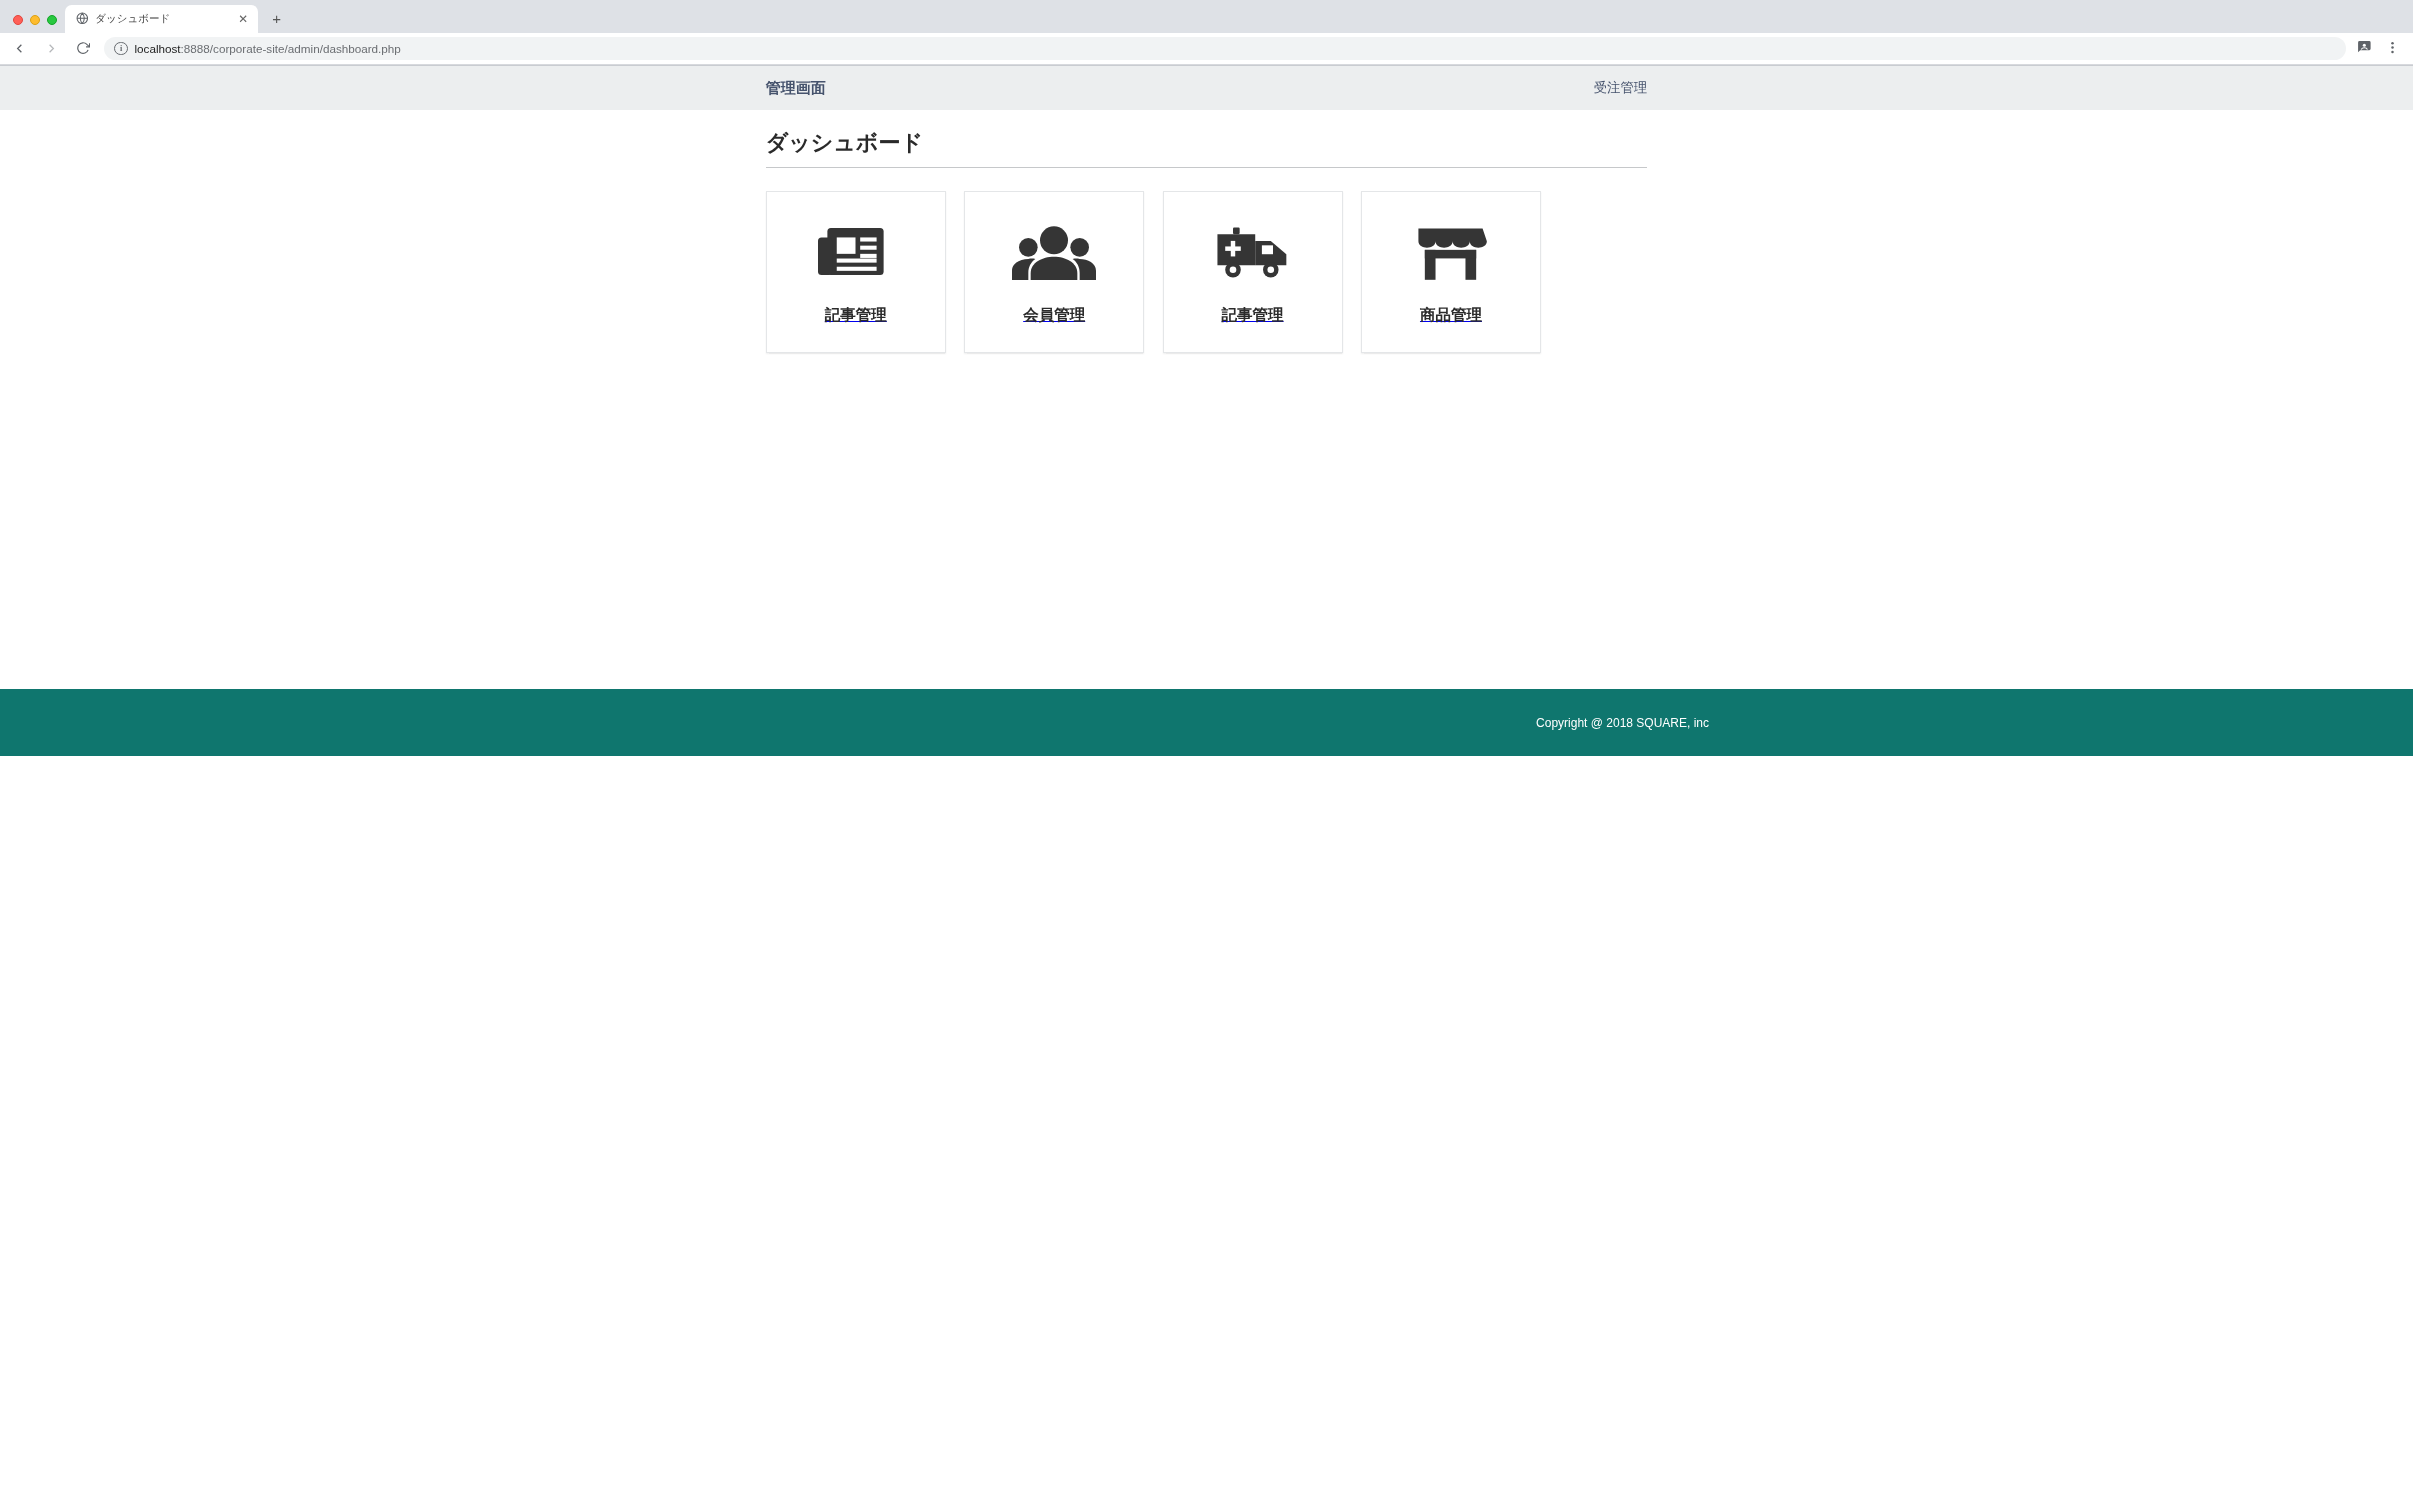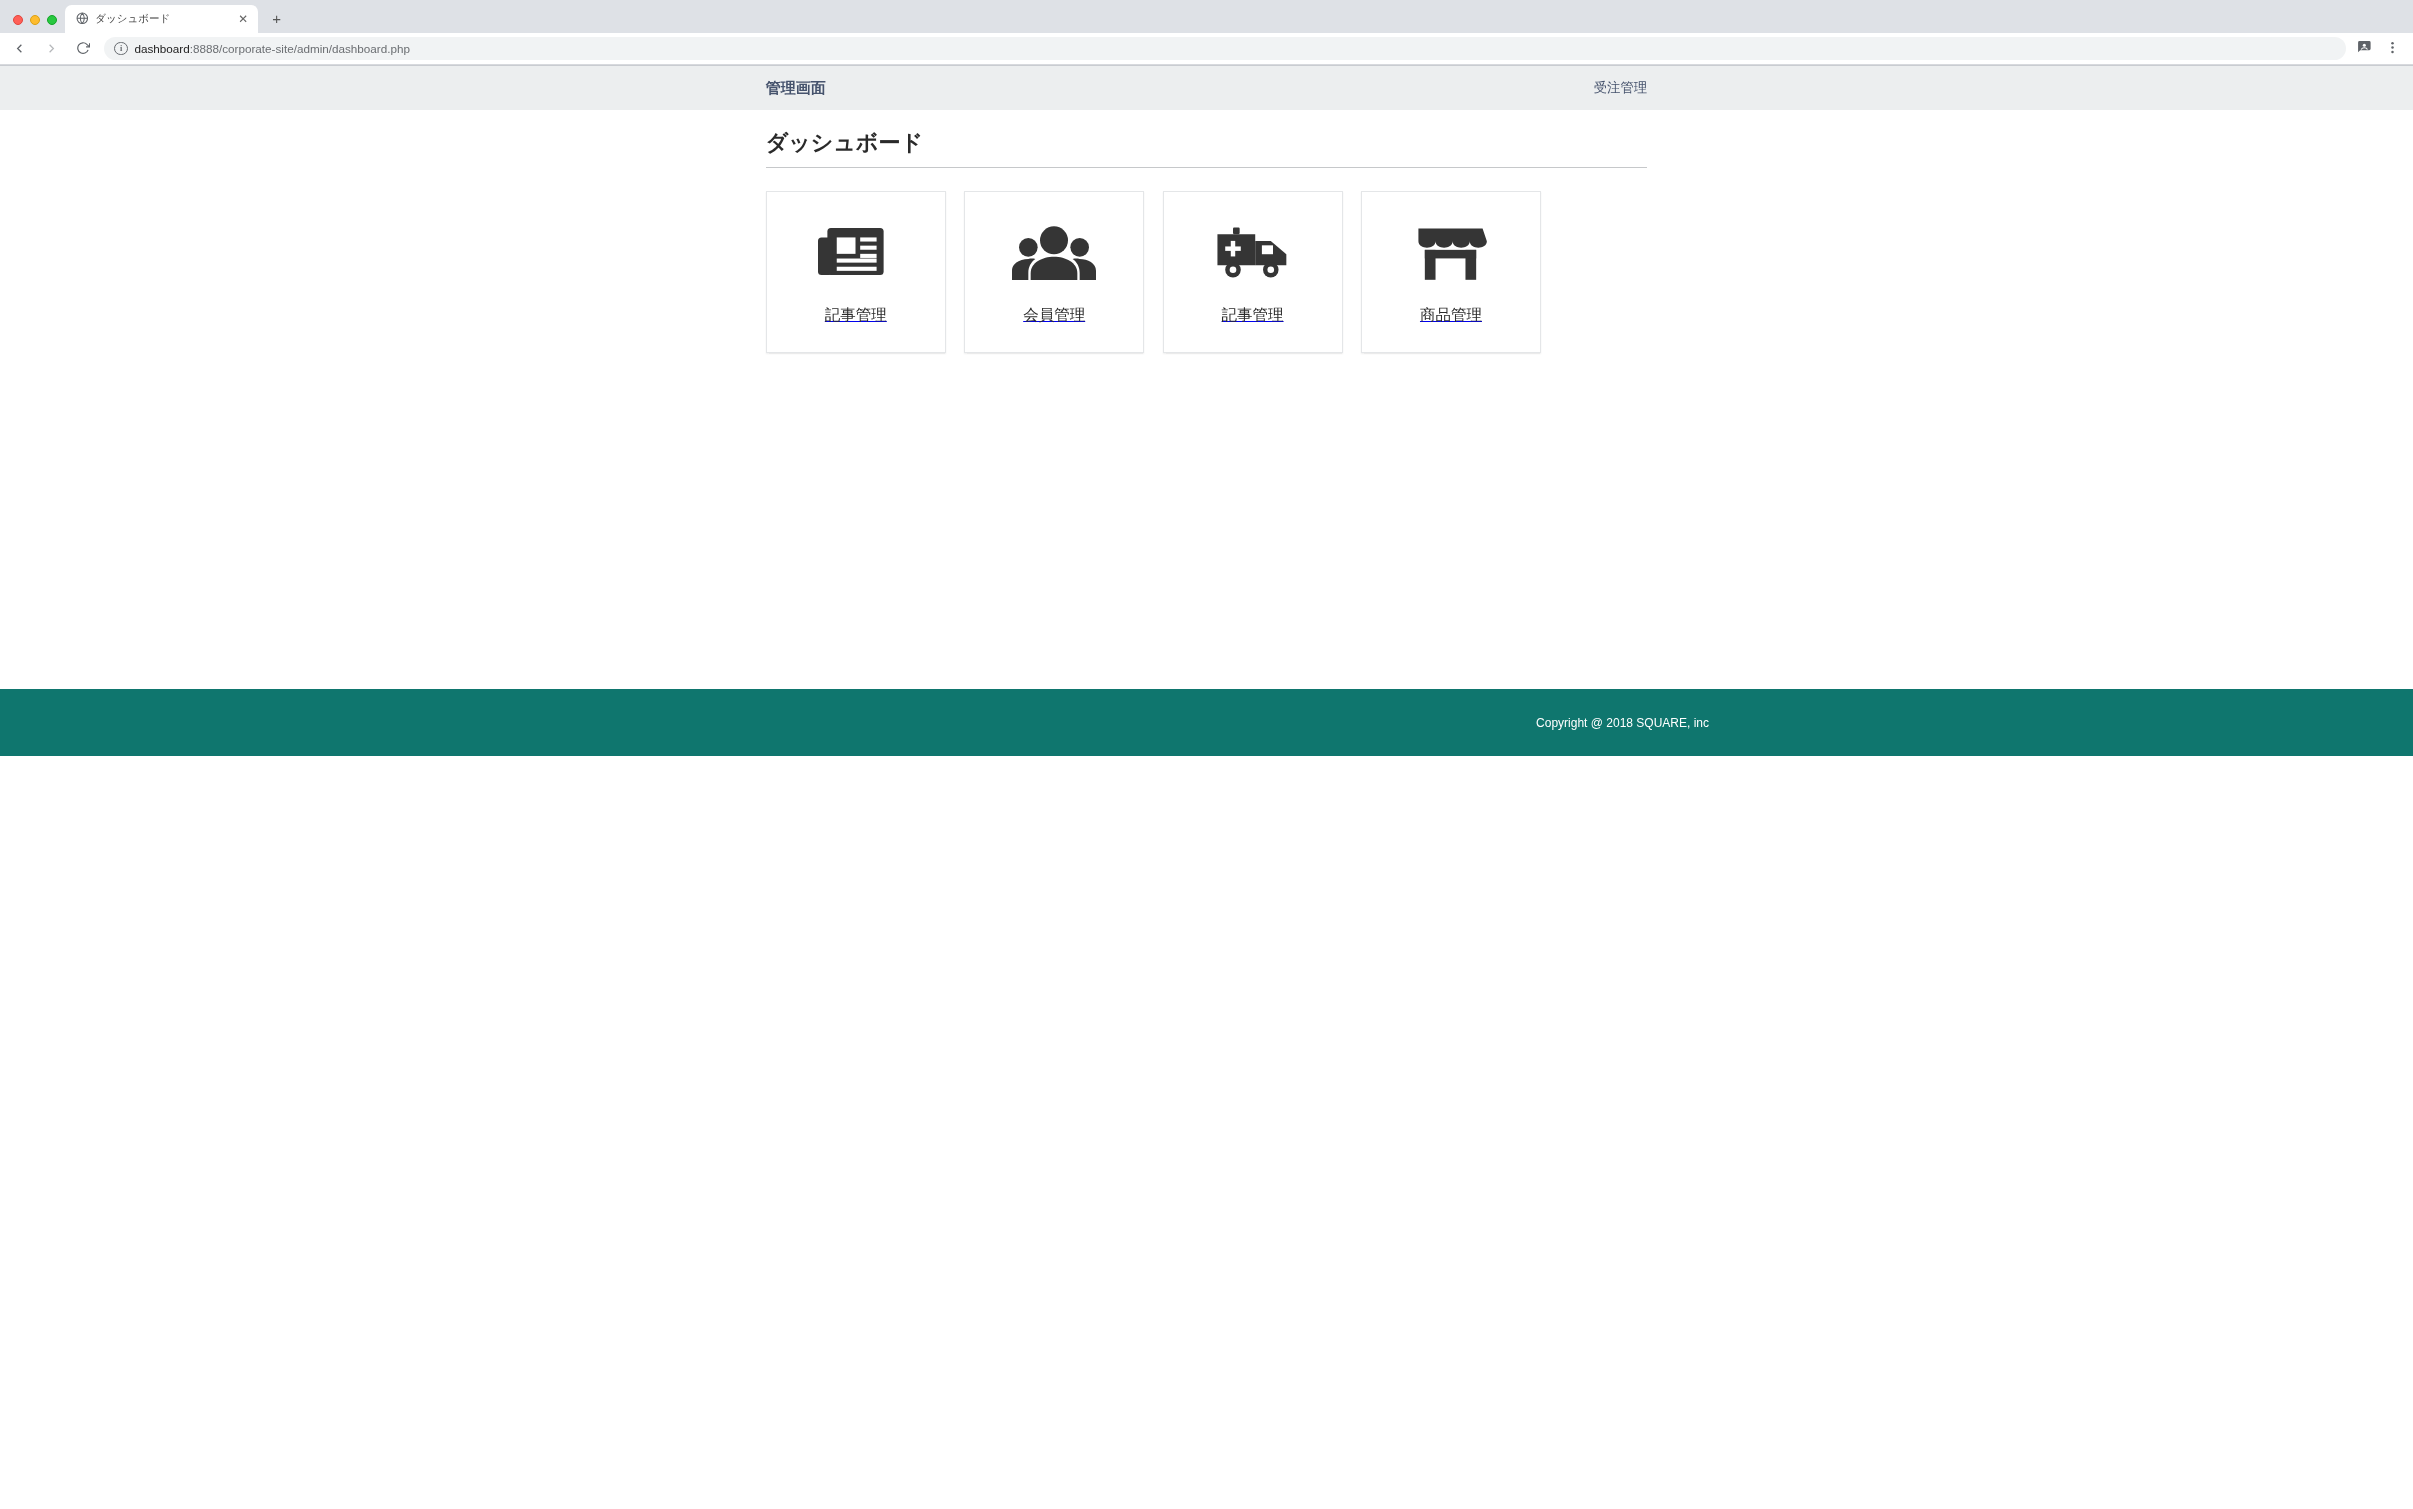--- a/index.html
+++ b/index.html
@@ -148,21 +148,21 @@
       justify-content:center;
       gap: 20px;
     }
     .card .icon-wrap {
       height: 67px;
       display:flex; align-items:center; justify-content:center;
       color:#353535;
     }
     .card-label {
       font-size: 15.5px;
-      font-weight: 400;
+      font-weight: 700;
       color:#2b2b2b;
     }
     .footer {
       background:#0f766e;
       color:#fff;
       height: 67px;
       display:flex;
       align-items:center;
       justify-content:flex-end;
       padding: 0 20px;
@@ -209,21 +209,21 @@
     </div>
     <div class="nav-btn">
       <svg viewBox="0 0 24 24" width="14.2" height="14.2" fill="none" stroke="currentColor" stroke-width="2">
           <path d="M23 4v6h-6"></path>
           <path d="M20.49 15a9 9 0 1 1-2.13-9.36L23 10"></path>
         </svg>
     </div>
     <div class="urlbar">
       <span class="info-icon">i</span>
       <span>
-        <span class="url-host">dashboard</span><span class="url-path">:8888/corporate-site/admin/dashboard.php</span>
+        <span class="url-host">localhost</span><span class="url-path">:8888/corporate-site/admin/dashboard.php</span>
       </span>
     </div>
     <div class="toolbar-right">
       <span>
         <svg viewBox="0 0 24 24" width="16.7" height="16.7" fill="#5f6368">
             <path d="M19 3H5a2 2 0 0 0-2 2v14l3-3h13a2 2 0 0 0 2-2V5a2 2 0 0 0-2-2z"></path>
             <circle cx="12" cy="9" r="2.2" fill="#fff"></circle>
             <path d="M7.5 15c1-2 3-2.5 4.5-2.5s3.5.5 4.5 2.5" fill="none" stroke="#fff" stroke-width="1.6"></path>
           </svg>
       </span>

